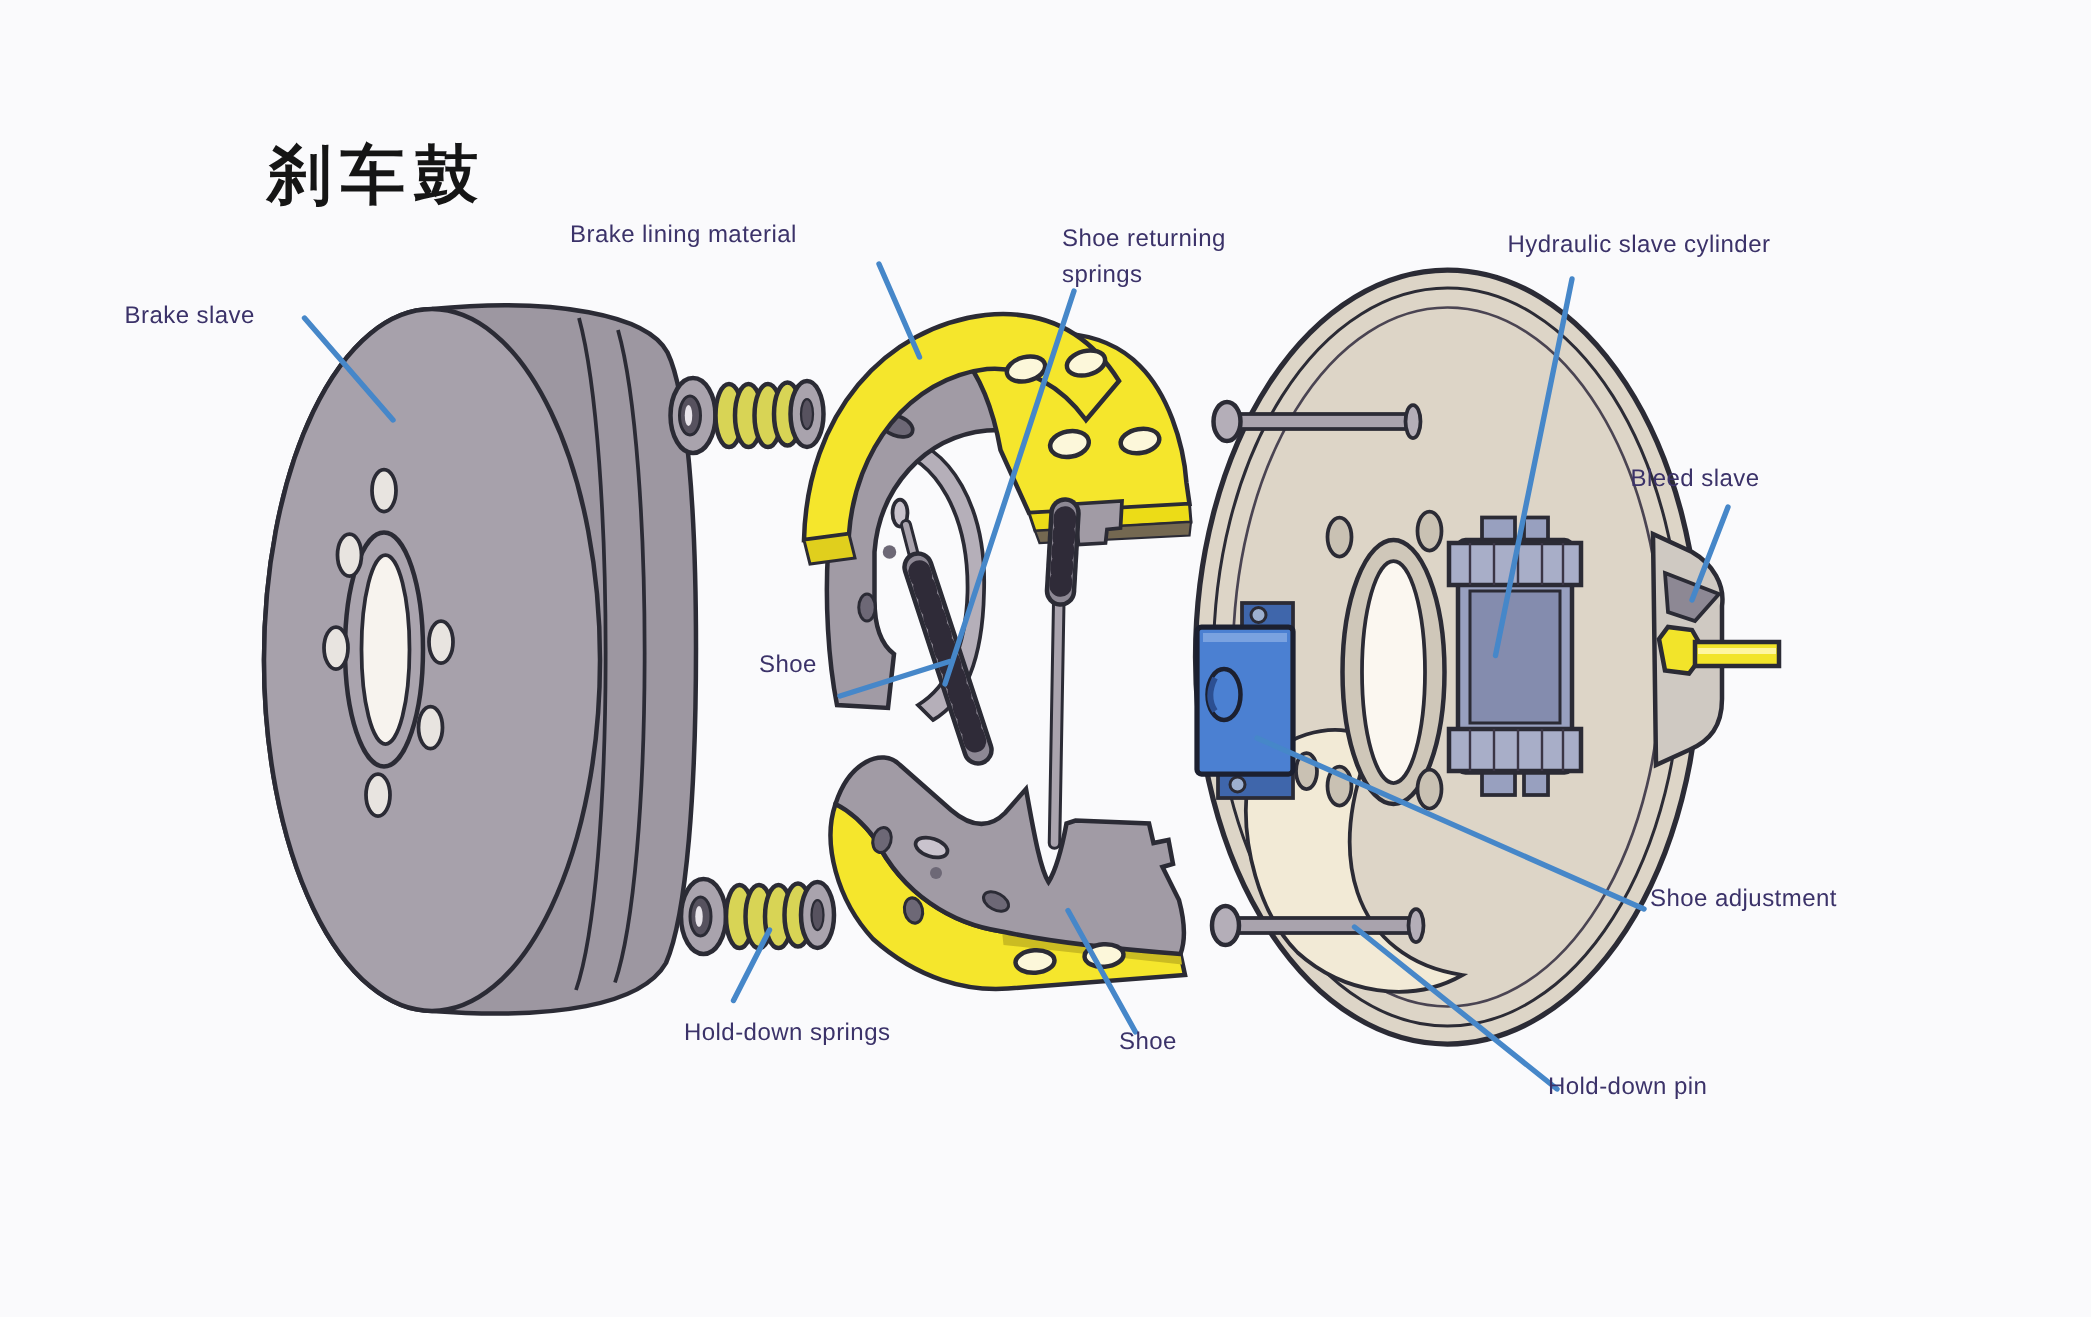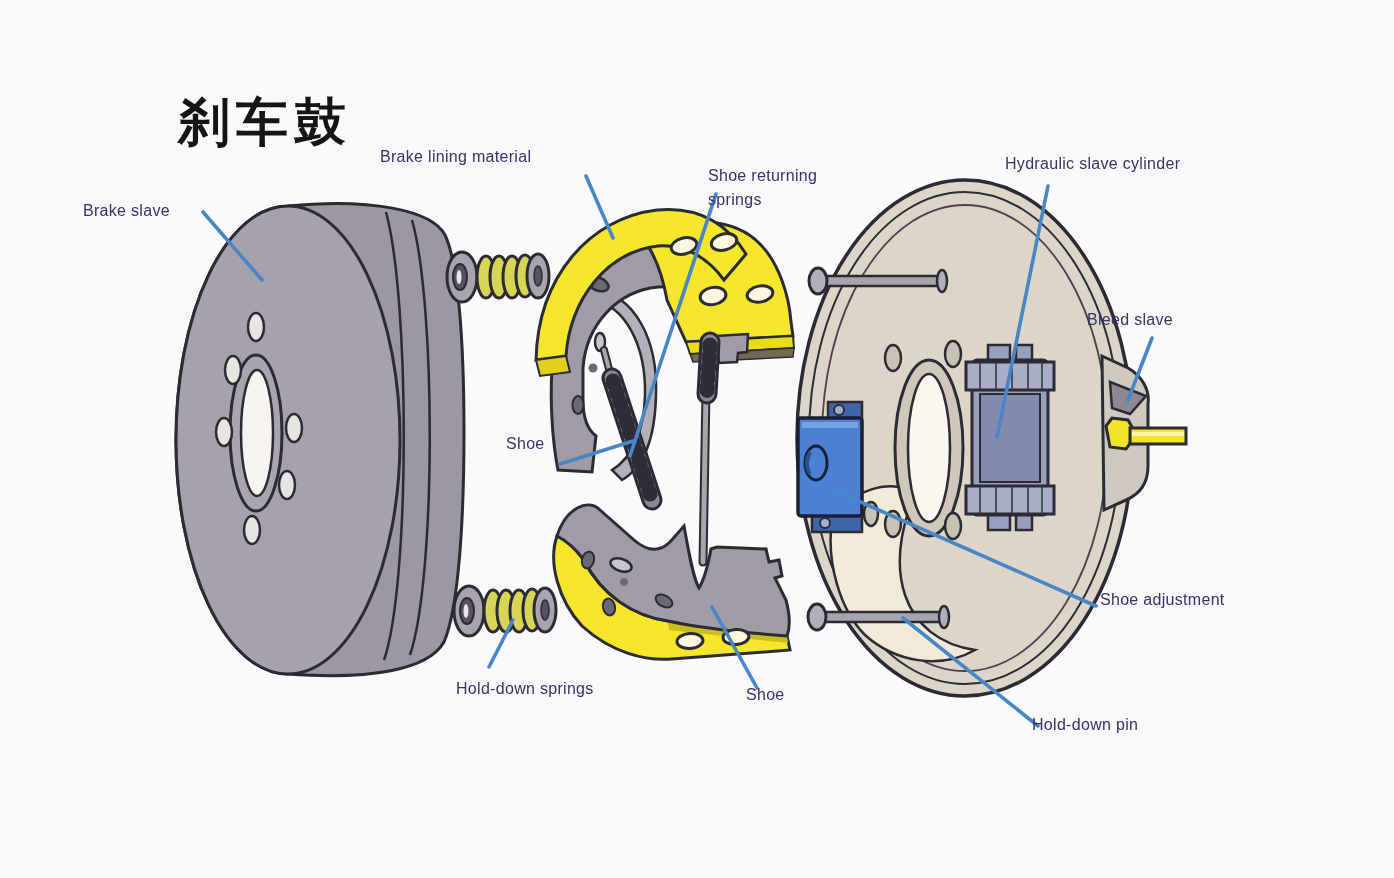--- a/index.html
+++ b/index.html
@@ -13,21 +13,21 @@
   .label{
     position:absolute;
     font-size:16px;
     letter-spacing:.3px;
     color:var(--label-text,#3b3269);
     user-select:none;
   }
   .two-line{white-space:pre-line;line-height:1.5;}
   .cn{
     font-family:"DejaVu Sans", sans-serif;
-    font-size:52px;font-weight:bold;letter-spacing:6px;
+    font-size:43px;font-weight:bold;letter-spacing:6px;
     color:var(--title-text,#151515);
   }
   
   .leader{stroke:var(--leader-line,#4687c9);stroke-width:3.6;stroke-linecap:round;fill:none;}
   .f-drum{fill:var(--drum-gray,#9d97a1);}
   .f-drumface{fill:#a7a1ab;}
   .f-lining{fill:var(--lining-yellow,#f5e62c);}
   .f-plate{fill:var(--backing-plate-beige,#ddd5c7);}
   .f-adjuster{fill:var(--adjuster-blue,#4b80d2);}
   .f-cyl{fill:var(--cylinder-slate,#98a0bf);}
@@ -213,21 +213,21 @@
     <path class="leader" d="M 1152,338 L 1128,400"></path>
     <path class="leader" d="M 1096,606 L 838,492"></path>
     <path class="leader" d="M 1038,726 L 903,618"></path>
   </g>
 </svg>
 
   <div class="label cn" style="left:178px;top:88px">刹车鼓</div>
 
   <div class="label" style="left:83px;top:202px">Brake slave</div>
   <div class="label" style="left:380px;top:148px">Brake lining material</div>
-  <div class="label two-line" style="left:708px;top:164px">Shoe returning
+  <div class="label two-line" style="left:708px;top:148px">Shoe returning
 springs</div>
   <div class="label" style="left:1005px;top:155px">Hydraulic slave cylinder</div>
   <div class="label" style="left:1087px;top:311px">Bleed slave</div>
   <div class="label" style="left:506px;top:435px">Shoe</div>
   <div class="label" style="left:456px;top:680px">Hold-down springs</div>
   <div class="label" style="left:746px;top:686px">Shoe</div>
   <div class="label" style="left:1100px;top:591px">Shoe adjustment</div>
   <div class="label" style="left:1032px;top:716px">Hold-down pin</div>
 </div>
 

